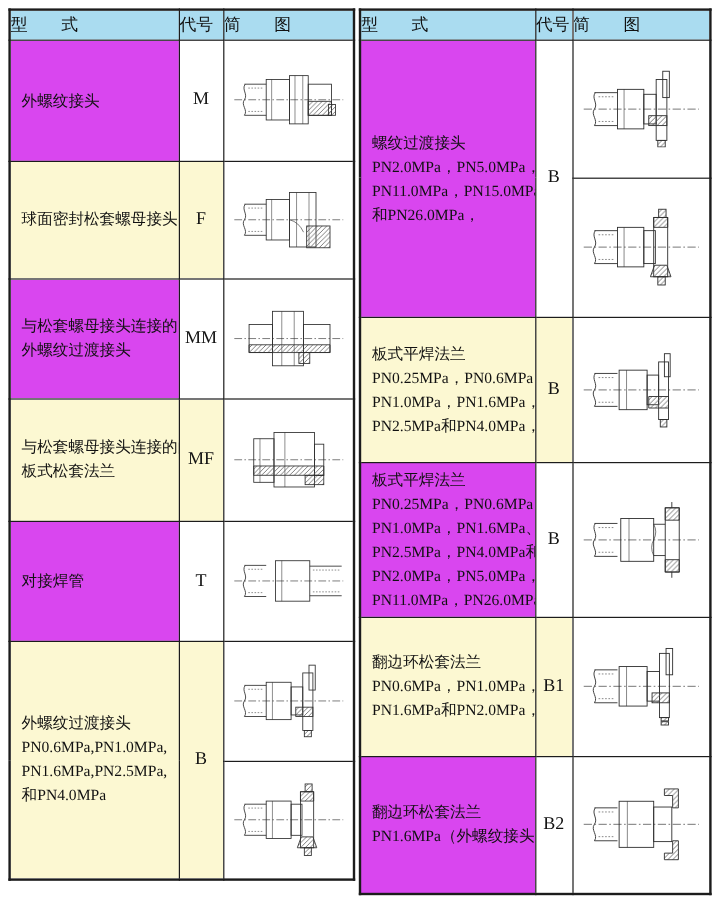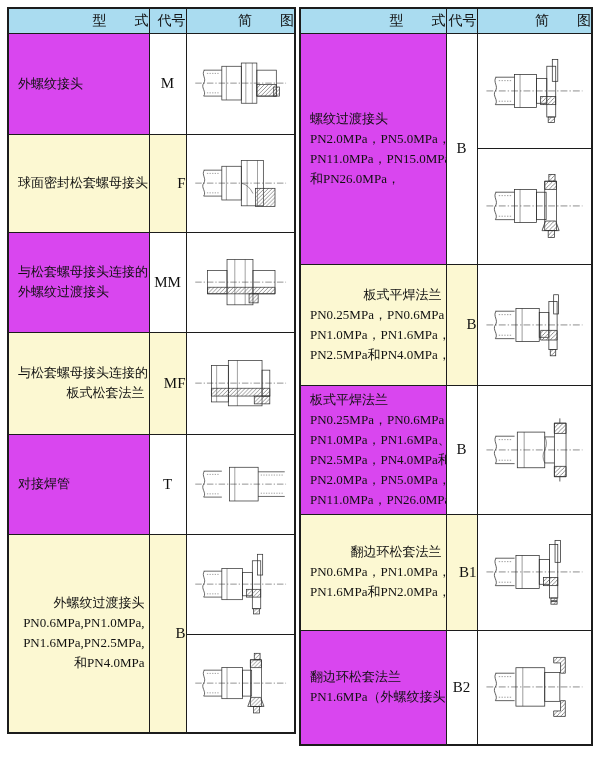--- a/index.html
+++ b/index.html
@@ -40,42 +40,42 @@
   table.jt th, table.jt td{
     border:1px solid var(--border);
     overflow:hidden;
   }
   table.left-jt{width:289px;}
   table.right-jt{width:294px;}
   th.hd{
     background:var(--header-bg);
     font-weight:normal;
     font-size:14px;
-    text-align:right;
+    text-align:left;
     vertical-align:middle;
   }
   td.type{
     vertical-align:middle;
     padding:4px 4px 4px 9px;
     font-size:13px;
     line-height:20px;
     background:#d946ef;
   }
   td.code{
     text-align:center;
     vertical-align:middle;
     font-size:15px;
     background:#fff;
   }
   td.diag{
     background:#fff;
     padding:2px;
     vertical-align:middle;
   }
-  td.hl{background:var(--highlight-bg);text-align:right;}
+  td.hl{background:var(--highlight-bg);}
   .tline{white-space:nowrap;}
   .dwrap{
     width:100%;height:100%;
     display:flex;align-items:center;justify-content:center;
   }
   .dwrap svg{width:94%;max-height:100%;}
   .hiddendefs{position:absolute;width:0;height:0;}
 </style>
 </head>
 <body>

